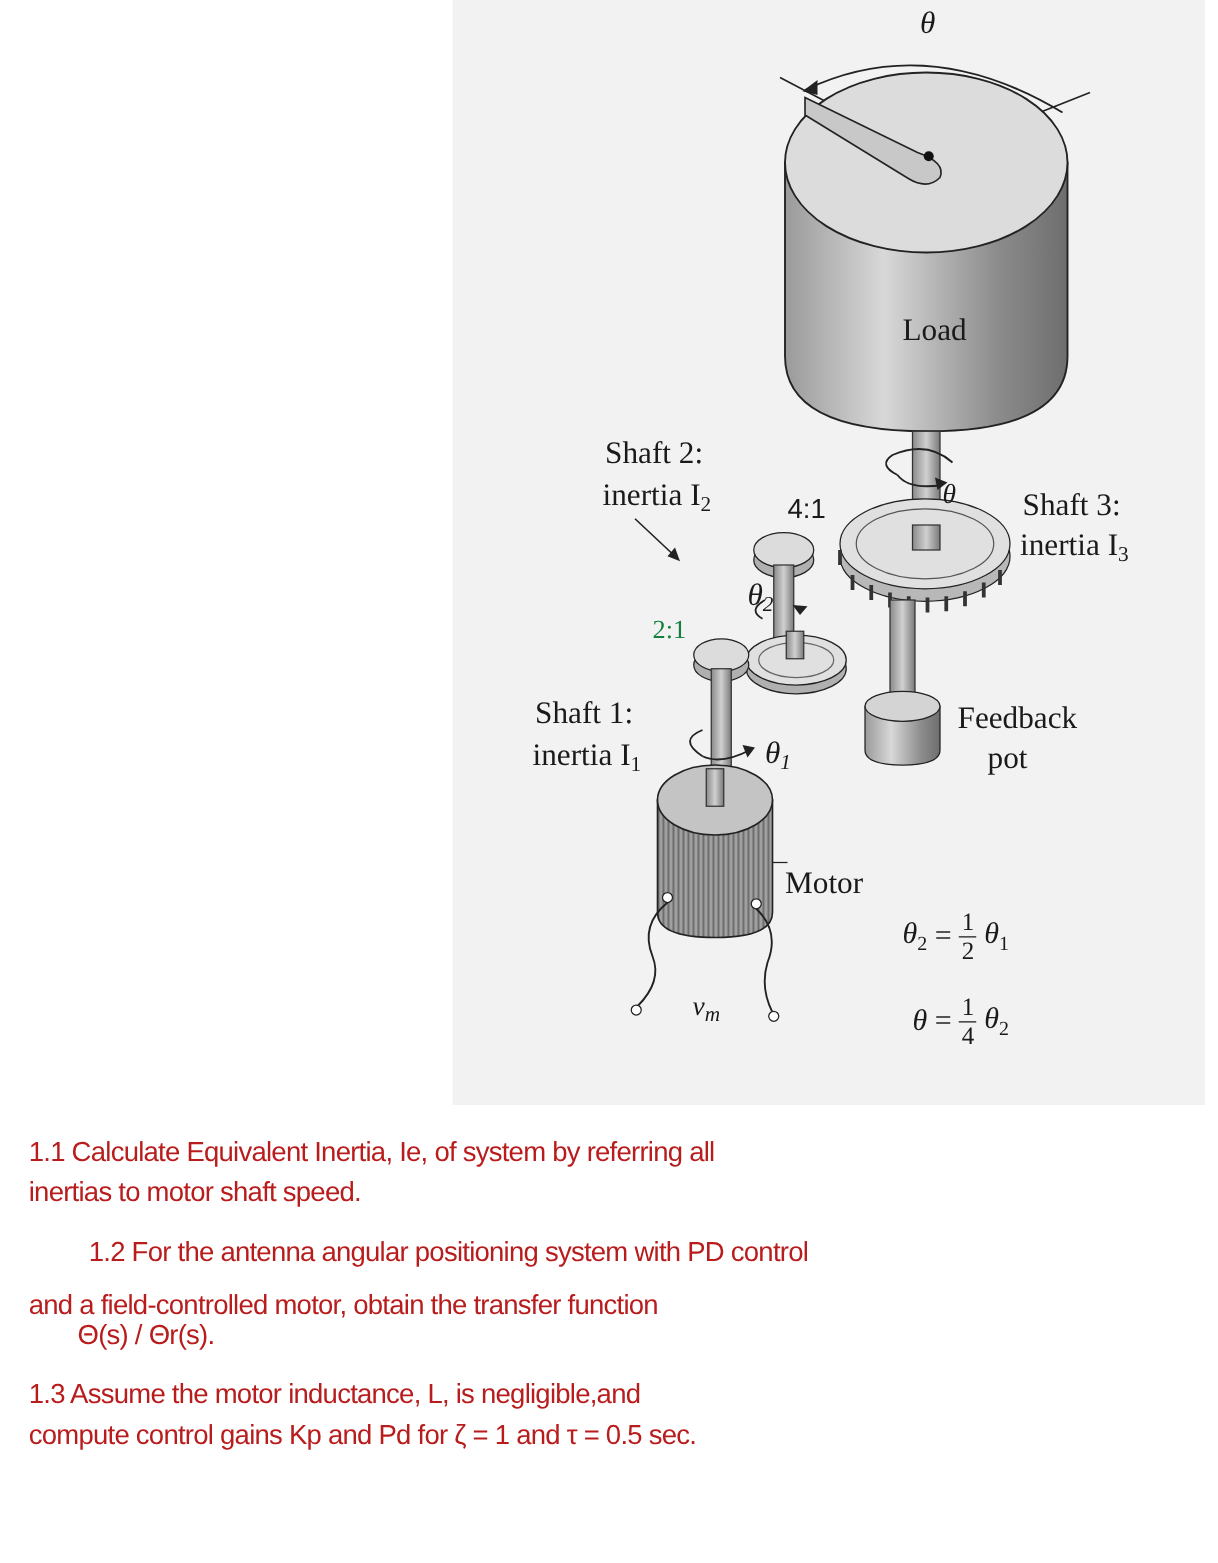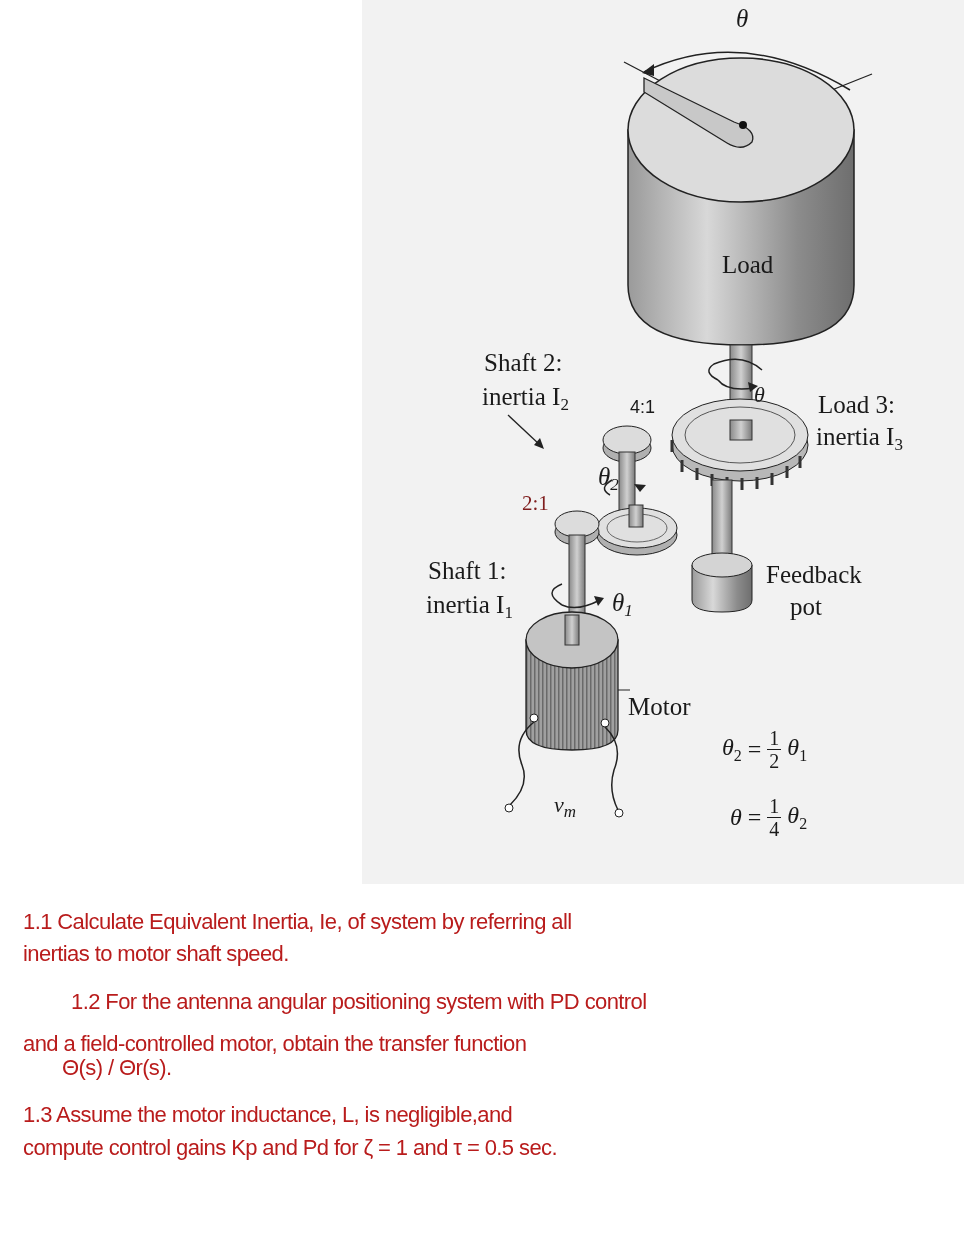--- a/index.html
+++ b/index.html
@@ -107,28 +107,28 @@
 
     <line x1="146" y1="415" x2="178" y2="445" stroke="#222" stroke-width="1.3"></line>
     <polygon points="182,449 172,445 178,438" fill="#222"></polygon>
   </svg>
 
   <div class="lbl" style="left:374px;top:4px;font-style:italic;">θ</div>
   <div class="lbl" style="left:344px;top:250px;margin-left:16px;">Load</div>
 
   <div class="lbl" style="left:122px;top:348px;">Shaft 2:</div>
   <div class="lbl" style="left:120px;top:382px;"><span>inertia I</span><sub>2</sub></div>
-  <div class="lbl" style="left:268px;top:392px;font-family:'Liberation Sans',sans-serif;font-size:18px;">4:1</div>
+  <div class="lbl" style="left:268px;top:392px;font-family:'Liberation Sans',sans-serif;font-size:22px;">4:1</div>
 
   <div class="lbl" style="left:392px;top:380px;font-style:italic;font-size:22px;">θ</div>
-  <div class="lbl" style="left:456px;top:390px;">Load 3:</div>
+  <div class="lbl" style="left:456px;top:390px;">Shaft 3:</div>
   <div class="lbl" style="left:454px;top:422px;"><span>inertia I</span><sub>3</sub></div>
 
   <div class="lbl" style="left:236px;top:462px;font-style:italic;"><span>θ</span><sub>2</sub></div>
-  <div class="lbl" style="left:160px;top:488px;font-size:21px;color:#7f1d1d;">2:1</div>
+  <div class="lbl" style="left:160px;top:488px;font-size:21px;color:#15803d;">2:1</div>
 
   <div class="lbl" style="left:66px;top:556px;">Shaft 1:</div>
   <div class="lbl" style="left:64px;top:590px;"><span>inertia I</span><sub>1</sub></div>
   <div class="lbl" style="left:250px;top:588px;font-style:italic;"><span>θ</span><sub>1</sub></div>
 
   <div class="lbl" style="left:404px;top:560px;">Feedback</div>
   <div class="lbl" style="left:428px;top:592px;">pot</div>
 
   <div class="lbl" style="left:266px;top:674px;margin-top:18px;">Motor</div>
   <div class="lbl" style="left:192px;top:790px;font-style:italic;font-size:22px;"><span>v</span><sub>m</sub></div>

